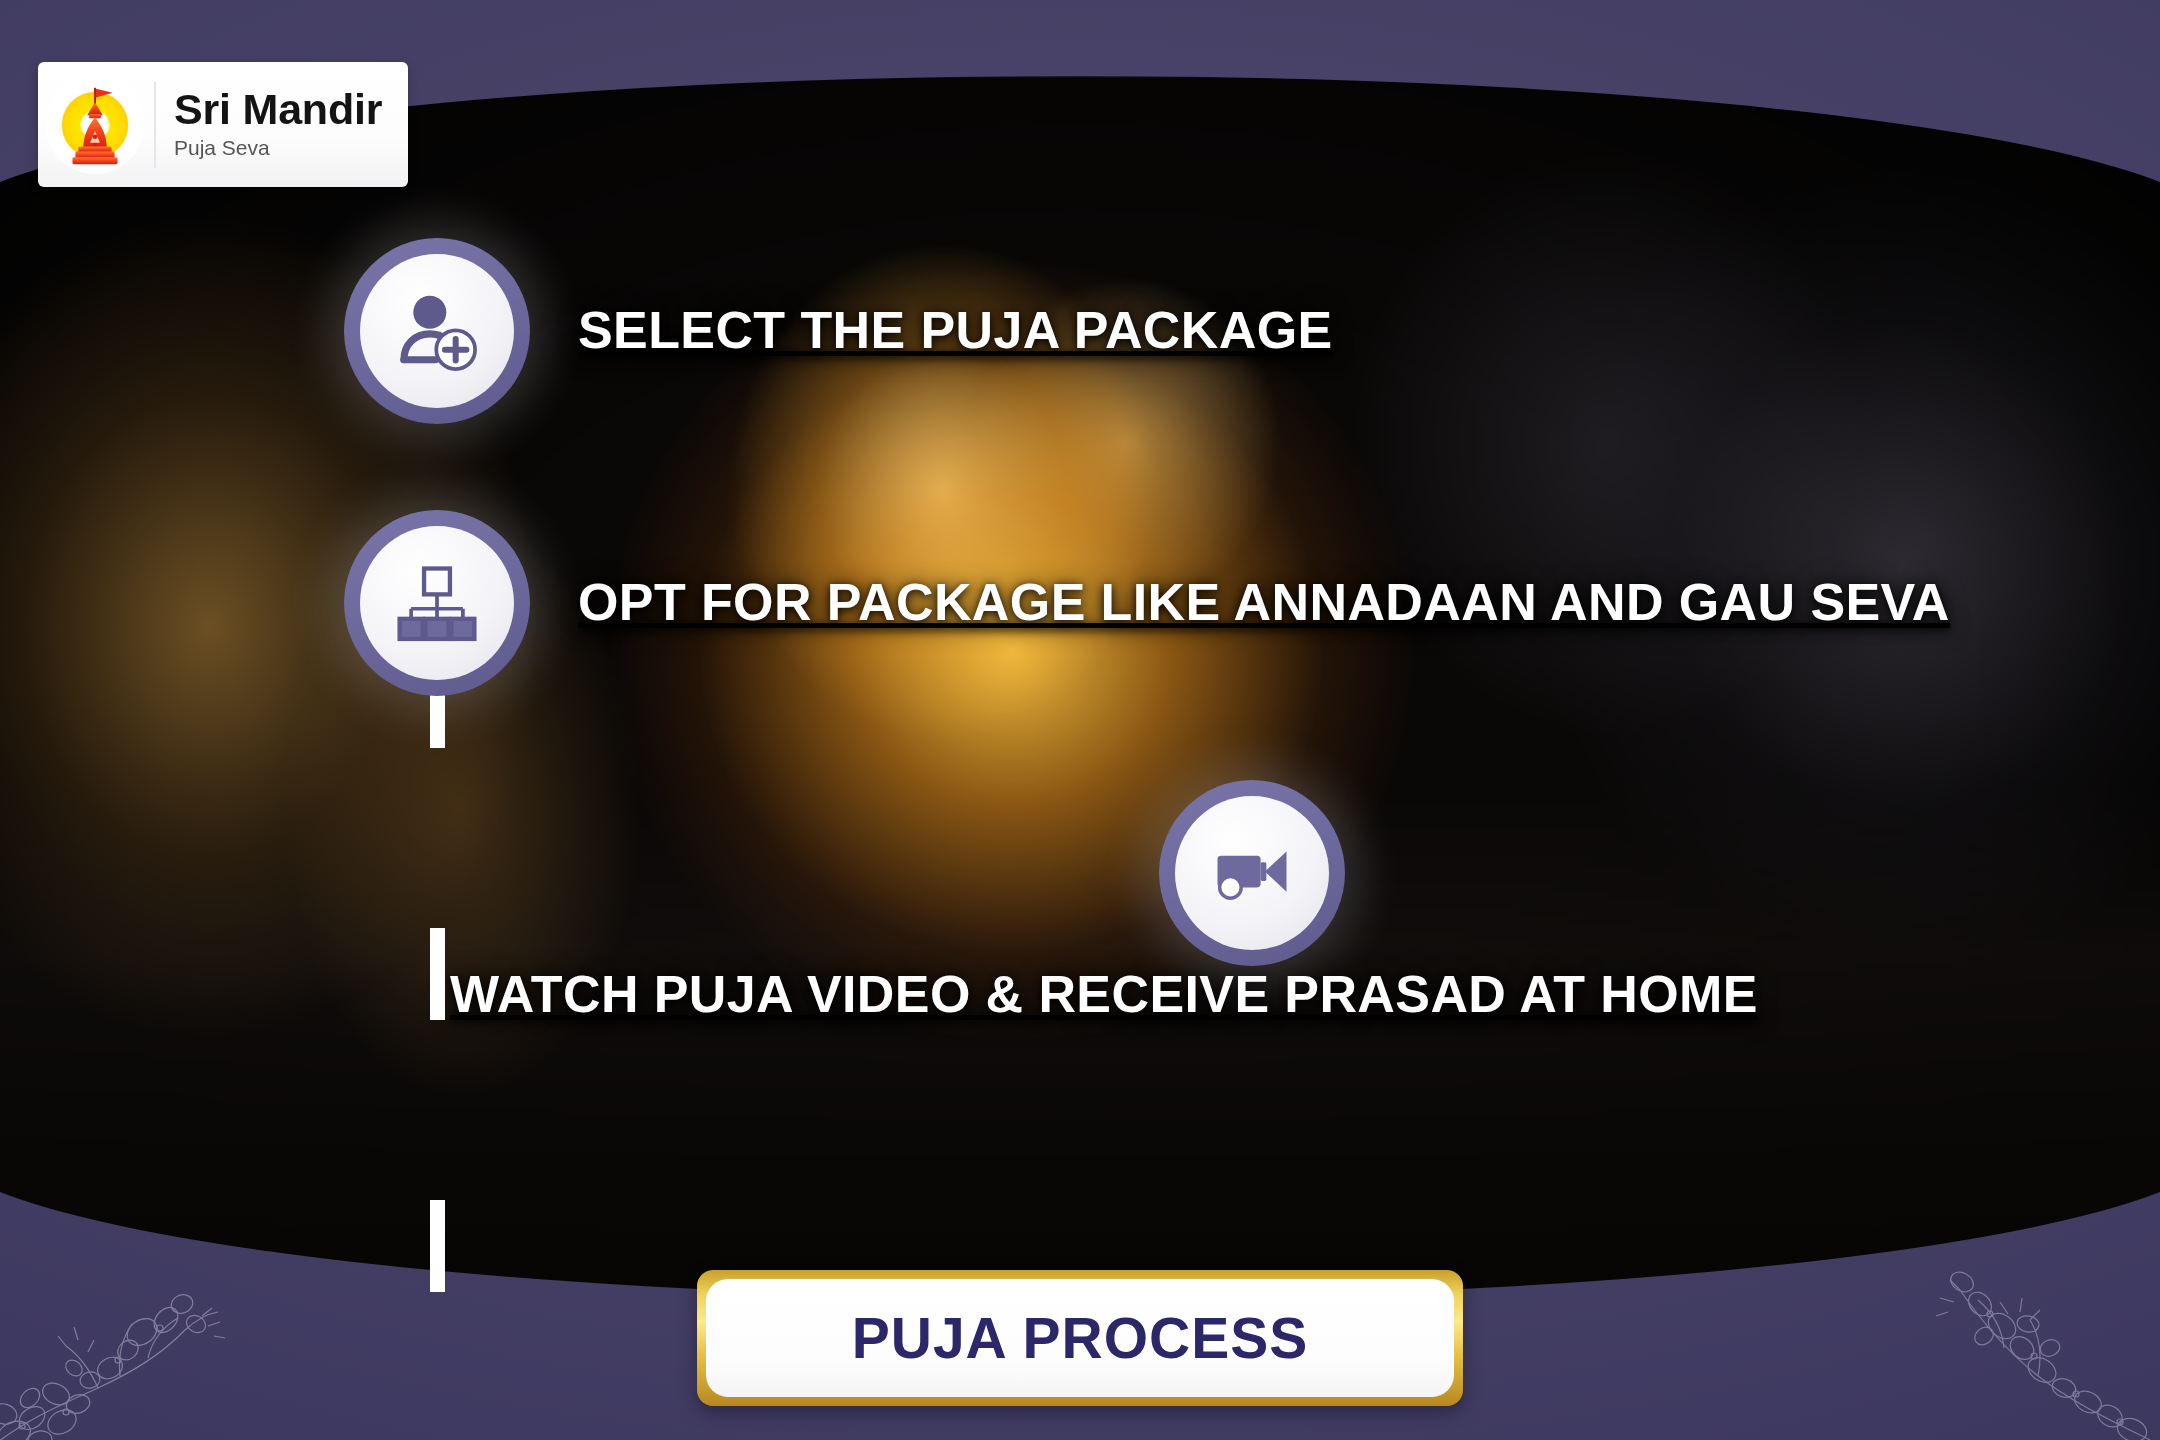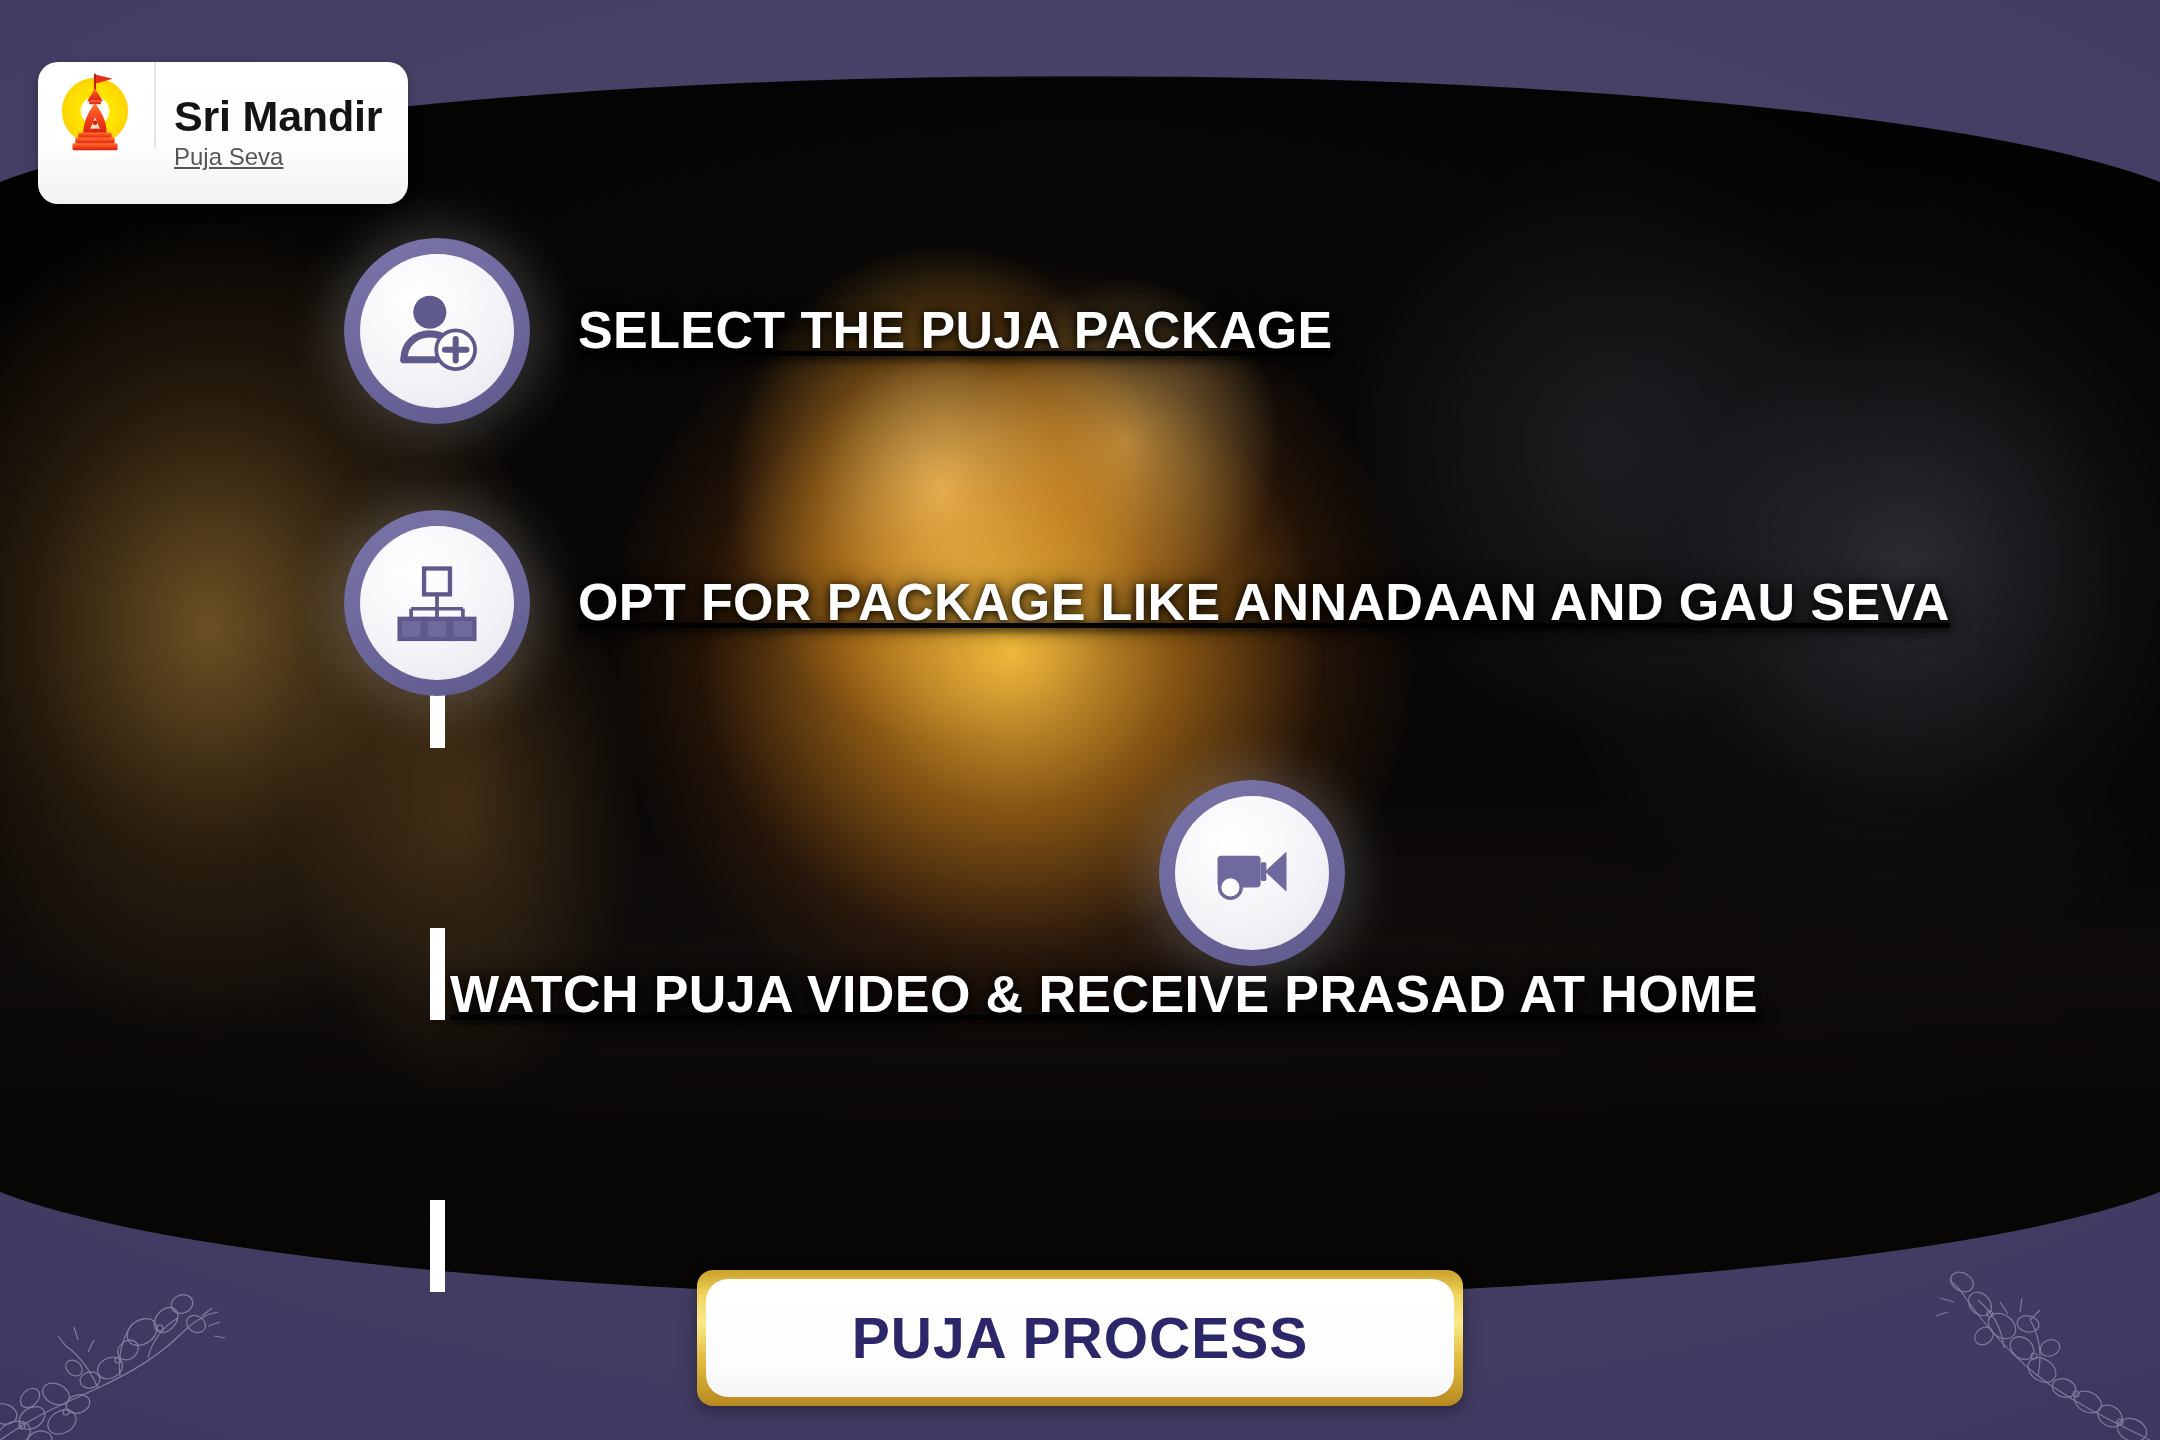--- a/index.html
+++ b/index.html
@@ -91,24 +91,25 @@
     -webkit-mask-composite: xor;
     mask-composite: exclude;
     pointer-events: none;
   }
 
   
   .logo-badge {
     position: absolute;
     left: 38px;
     top: 62px;
-    height: 142px;
-    display: flex;
+    height: 125px;
+    display: flex;
+    align-items: center;
     background: linear-gradient(180deg, #ffffff 0%, #fdfdfd 60%, #f2f2f4 100%);
-    border-radius: 20px;
+    border-radius: 6px;
     padding: 0 26px 0 8px;
     box-shadow: 0 3px 10px rgba(0,0,0,0.25);
     z-index: 40;
   }
   .logo-mark {
     width: 98px;
     height: 98px;
     border-radius: 50%;
     background: radial-gradient(circle at 50% 50%, #ffffff 0 26%, #ffe500 30%, #ffdd00 52%, #ffd400 66%, #ffffff 70%, #ffffff 100%);
     display: flex;
@@ -127,27 +128,26 @@
   .logo-text { display: flex; flex-direction: column; justify-content: center; }
   .logo-title {
     font-size: 43px;
     font-weight: 700;
     color: #141414;
     line-height: 1.05;
     letter-spacing: -0.2px;
     white-space: nowrap;
   }
   .logo-sub {
-    font-size: 24px;
+    font-size: 21px;
     font-weight: 400;
     color: #565656;
     line-height: 1.25;
     margin-top: 3px;
     white-space: nowrap;
-    text-decoration: underline;
   }
 
   
   .steps {
     position: absolute;
     left: 0;
     top: 236px;
     width: 100%;
     z-index: 30;
   }

